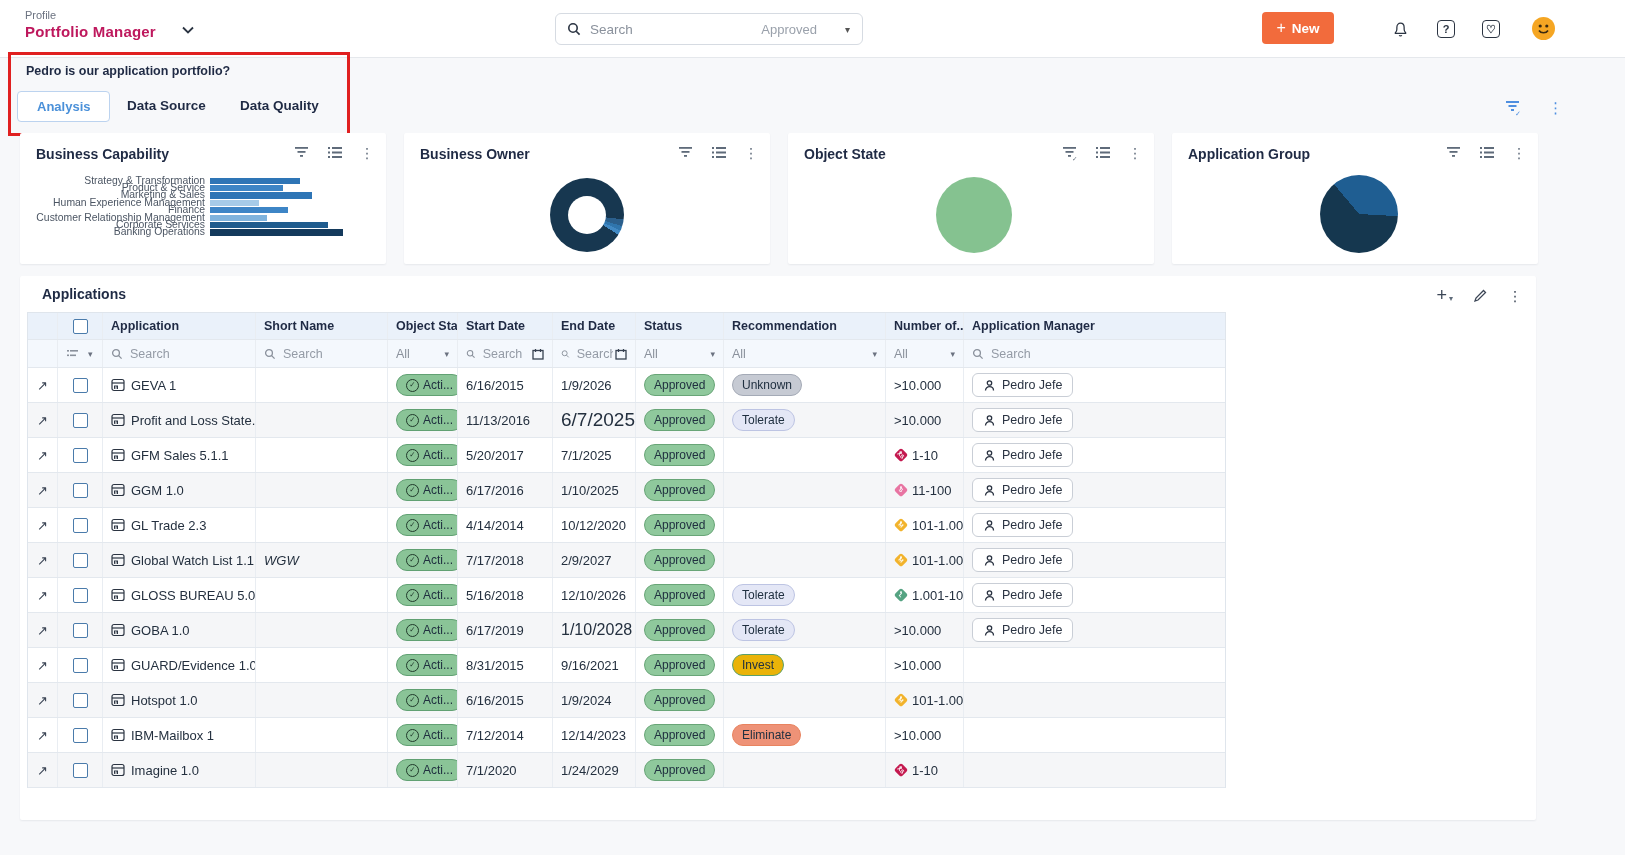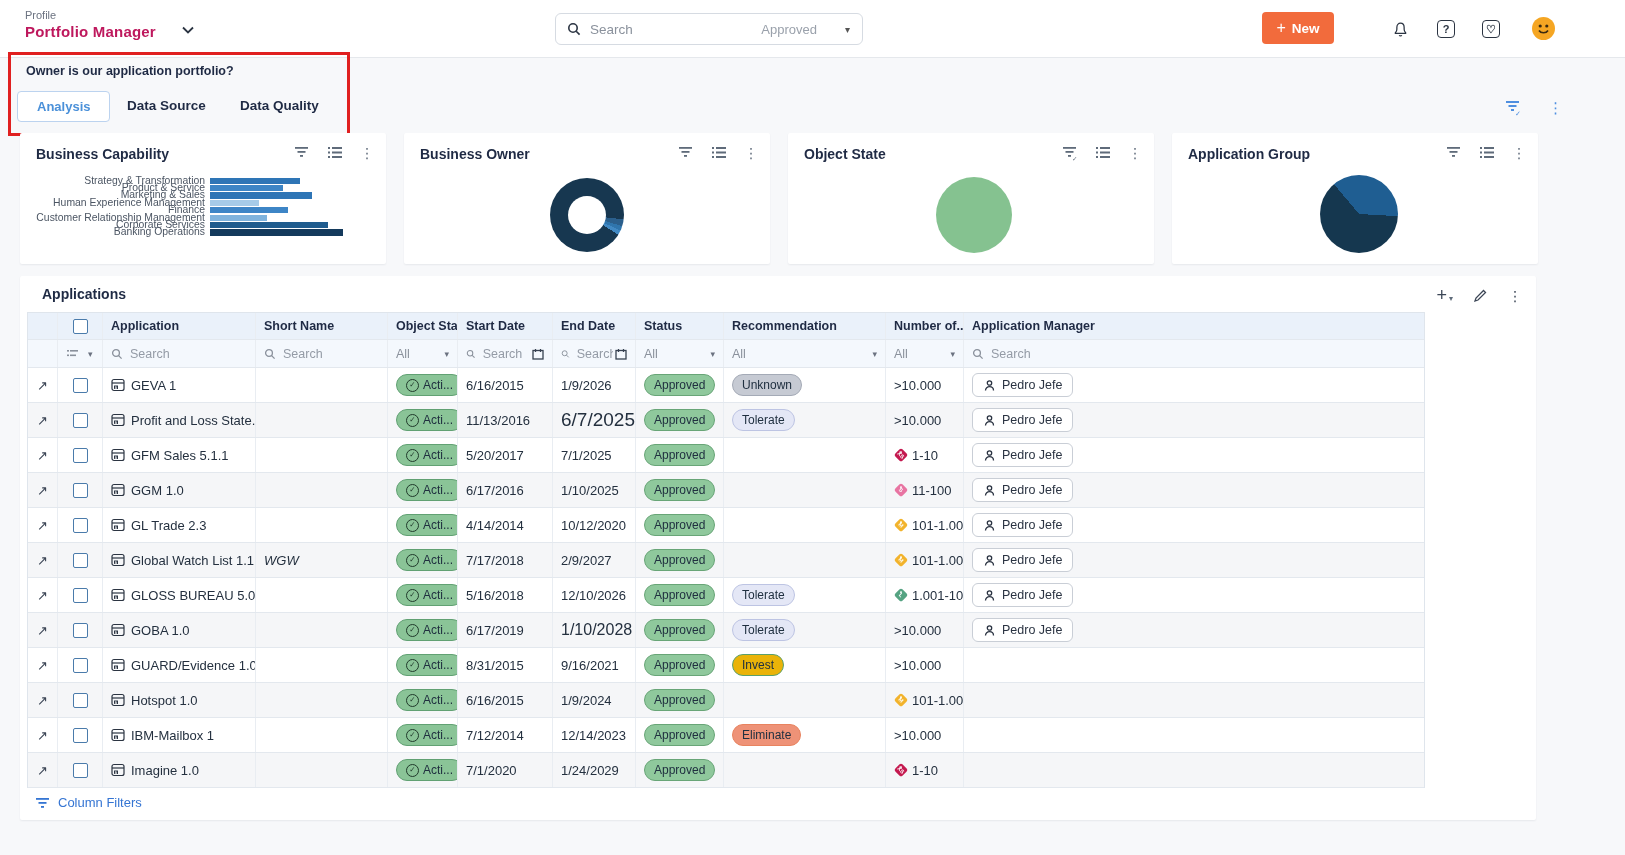--- a/index.html
+++ b/index.html
@@ -38,21 +38,21 @@
   .bc-label{width:185px;display:flex;justify-content:flex-end;font-size:10.4px;color:#4b5563;white-space:nowrap;line-height:10px;}
   .bc-bar{height:6.2px;margin-left:5px;flex:0 0 auto;}
   .pie{position:absolute;border-radius:50%;}
   .hole{position:absolute;background:#fff;border-radius:50%;}
   
   .apps-card{position:absolute;left:20px;top:276px;width:1516px;height:544px;background:#fff;border-radius:2px;box-shadow:0 1px 2px rgba(20,30,50,.07);}
   .apps-title{position:absolute;left:22px;top:10px;font-size:14px;font-weight:bold;color:#1f2a44;}
   .apps-icons{position:absolute;right:14px;top:9px;display:flex;gap:20px;align-items:center;color:#3c4656;}
   .apps-icons .plus-dd{font-size:18px;cursor:pointer;display:flex;align-items:flex-end;gap:2px;}
   .apps-icons .plus-dd .dd{font-size:8px;color:#5f6b7a;margin-bottom:3px;}
-  .tbl{position:absolute;left:7px;top:36px;width:1398px;border:1px solid #dfe5ec;border-bottom:none;box-sizing:border-box;}
+  .tbl{position:absolute;left:7px;top:36px;width:1199px;border:1px solid #dfe5ec;border-bottom:none;box-sizing:border-box;}
   .trow{display:flex;border-bottom:1px solid #e3e8ee;box-sizing:border-box;}
   .th-row{background:#eaf1fa;height:27px;}
   .f-row{background:#f4f8fd;height:28px;}
   .d-row{height:35px;background:#fff;}
   .d-row.alt{background:#f5f6f8;}
   .cell{box-sizing:border-box;border-right:1px solid #e9edf2;display:flex;align-items:center;padding:0 8px;overflow:hidden;white-space:nowrap;}
   .cell:last-child{border-right:none;}
   .th{font-size:12.5px;font-weight:bold;color:#1f2a44;}
   .fcell{font-size:12.5px;color:#8a919c;}
   .fcell input{border:none;outline:none;background:transparent;font-size:12.5px;width:75%;margin-left:5px;font-family:"Liberation Sans",sans-serif;color:#24303f;}
@@ -111,21 +111,21 @@
     <div class="avatar">
       <svg width="23" height="23" viewBox="0 0 23 23">
           <circle cx="8.2" cy="9" r="1.6" fill="#3a2a10"></circle>
           <circle cx="14.8" cy="9" r="1.6" fill="#3a2a10"></circle>
           <path d="M7 13.5 a5 4 0 0 0 9 0" fill="none" stroke="#3a2a10" stroke-width="1.6"></path>
         </svg>
     </div>
   </div>
 
   <div class="red-box"></div>
-  <div class="q-title">Owner is our application portfolio?</div>
+  <div class="q-title">Pedro is our application portfolio?</div>
   <div class="tab-analysis" style="left:17px;">Analysis</div>
   <div class="tab-plain" style="left:127px;">Data Source</div>
   <div class="tab-plain" style="left:240px;">Data Quality</div>
 
   <div class="view-icon" style="left:1504px;">
     <svg width="18" height="17" viewBox="0 0 18 17">
         <rect x="2" y="2" width="13" height="2" fill="#4f8fe0"></rect>
         <rect x="4.5" y="6" width="8" height="2" fill="#4f8fe0"></rect>
         <rect x="7" y="10" width="3" height="2" fill="#4f8fe0"></rect>
         <text x="11" y="16.5" font-size="7" fill="#4f8fe0">✓</text>
@@ -922,23 +922,15 @@
           <div class="cell " style="width: 78px; flex: 0 0 78px; font-size: 13px;">
             <span class="tag" style="background: rgb(196, 25, 79);">
               <span class="dot"></span>
               <span class="ltr">XS</span>
             </span>
             <span>1-10</span>
           </div>
           <div class="cell " style="width: 566px; flex: 0 0 566px;"></div>
         </div>
       </div>
-    <div class="tfoot">
-      <svg width="15" height="12" viewBox="0 0 15 12">
-          <rect x="1" y="1" width="13" height="1.8" fill="#3575d3"></rect>
-          <rect x="3.5" y="5" width="8" height="1.8" fill="#3575d3"></rect>
-          <rect x="6" y="9" width="3" height="1.8" fill="#3575d3"></rect>
-        </svg>
-      <span>Column Filters</span>
-    </div>
   </div>
 
 </div>
 
 </body></html>

